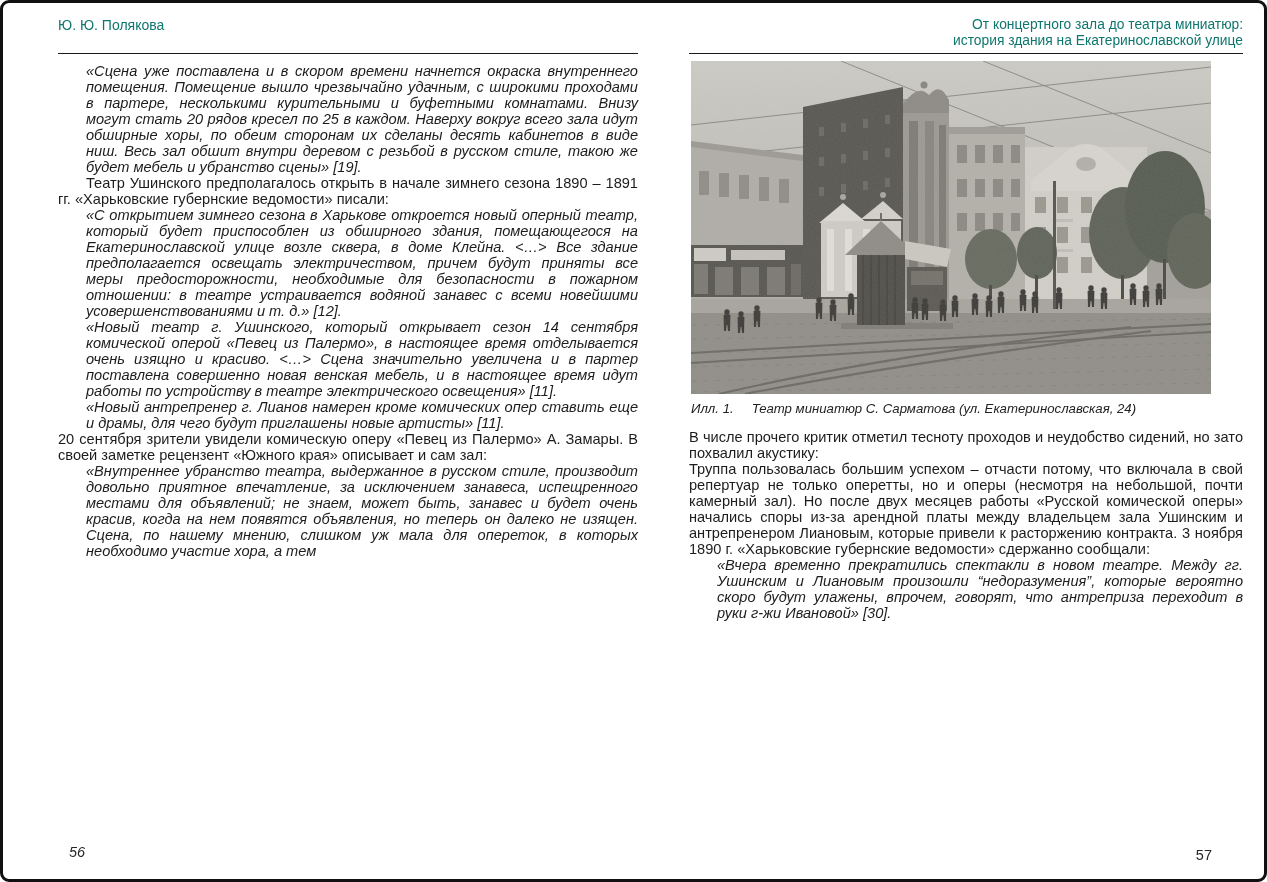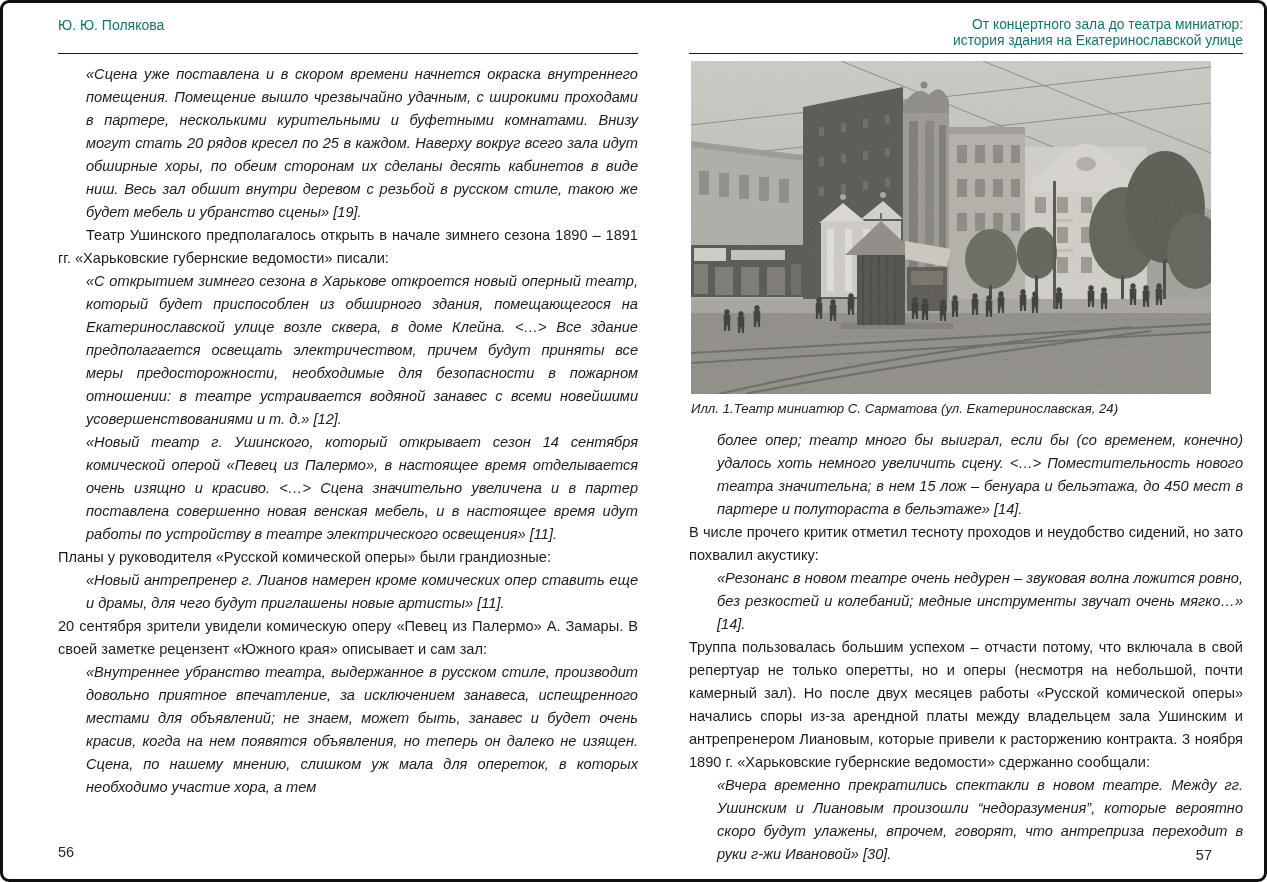--- a/index.html
+++ b/index.html
@@ -4,47 +4,46 @@
 <style>
   html,body{margin:0;padding:0;background:#ffffff;}
   body{width:1267px;height:882px;position:relative;font-family:"Liberation Sans",sans-serif;}
   .frame{position:absolute;inset:0;background:#ffffff;border:3px solid #101010;border-radius:9px;box-sizing:border-box;}
   .page{position:absolute;top:14px;}
   .page-left{left:55px;width:580px;}
   .page-right{left:686px;width:554px;}
   .running-head{border-bottom:1.5px solid #1a1a1a;padding-bottom:4px;min-height:32px;display:flex;flex-direction:column;justify-content:flex-start;color:#0f766e;}
   .rh-left{font-size:14px;}
   .rh-right{text-align:right;font-size:13.8px;line-height:15.6px;}
-  .bodytext{margin-top:9px;font-size:14.6px;line-height:23px;text-align:justify;color:#1c1c1c;}
+  .bodytext{margin-top:9px;font-size:14.6px;line-height:16px;text-align:justify;color:#1c1c1c;}
   .bodytext p{margin:0;}
   p.q{margin-left:28px;font-style:italic;}
   p.ind{text-indent:28px;}
   figure{margin:7px 0 0 2px;padding:0;}
   svg.photo{display:block;width:520px;height:333px;background:#c4c3bd;}
-  figcaption{margin-top:7px;font-style:italic;font-size:13.2px;color:#222;display:flex;}
+  figcaption{margin-top:7px;font-style:italic;font-size:13.2px;color:#222;display:flex;gap:18px;}
   .rp-body{margin-top:13px;}
   .pagenum{position:absolute;font-size:14.5px;color:#262626;}
-  .pn-left{left:55px;top:841px;}
+  .pn-left{left:66px;top:841px;font-style:italic;}
   .pn-right{right:52px;top:844px;}
 </style>
 </head>
 <body>
 
 <div class="frame">
 
   <div class="page page-left">
     <div class="running-head rh-left">
       <span>Ю. Ю. Полякова</span>
     </div>
     <div class="bodytext">
       <p class="q">«Сцена уже поставлена и в скором времени начнется окраска внутреннего помещения. Помещение вышло чрезвычайно удачным, с широкими проходами в партере, несколькими курительными и буфетными комнатами. Внизу могут стать 20 рядов кресел по 25 в каждом. Наверху вокруг всего зала идут обширные хоры, по обеим сторонам их сделаны десять кабинетов в виде ниш. Весь зал обшит внутри деревом с резьбой в русском стиле, такою же будет мебель и убранство сцены» [19].</p>
       <p class="ind">Театр Ушинского предполагалось открыть в начале зимнего сезона 1890 – 1891 гг. «Харьковские губернские ведомости» писали:</p>
       <p class="q">«С открытием зимнего сезона в Харькове откроется новый оперный театр, который будет приспособлен из обширного здания, помещающегося на Екатеринославской улице возле сквера, в доме Клейна. &lt;…&gt; Все здание предполагается освещать электричеством, причем будут приняты все меры предосторожности, необходимые для безопасности в пожарном отношении: в театре устраивается водяной занавес с всеми новейшими усовершенствованиями и т. д.» [12].</p>
       <p class="q">«Новый театр г. Ушинского, который открывает сезон 14 сентября комической оперой «Певец из Палермо», в настоящее время отделывается очень изящно и красиво. &lt;…&gt; Сцена значительно увеличена и в партер поставлена совершенно новая венская мебель, и в настоящее время идут работы по устройству в театре электрического освещения» [11].</p>
-      <p>Планы у руководителя «Русской комической оперы» были грандиозные:</p>
       <p class="q">«Новый антрепренер г. Лианов намерен кроме комических опер ставить еще и драмы, для чего будут приглашены новые артисты» [11].</p>
       <p>20 сентября зрители увидели комическую оперу «Певец из Палермо» А. Замары. В своей заметке рецензент «Южного края» описывает и сам зал:</p>
       <p class="q">«Внутреннее убранство театра, выдержанное в русском стиле, производит довольно приятное впечатление, за исключением занавеса, испещренного местами для объявлений; не знаем, может быть, занавес и будет очень красив, когда на нем появятся объявления, но теперь он далеко не изящен. Сцена, по нашему мнению, слишком уж мала для опереток, в которых необходимо участие хора, а тем</p>
     </div>
   </div>
 
   <div class="page page-right">
     <div class="running-head rh-right">
       <div>От концертного зала до театра миниатюр:</div>
       <div>история здания на Екатеринославской улице</div>
@@ -269,23 +268,21 @@
 
         <rect x="0" y="0" width="520" height="333" filter="url(#grain)"></rect>
       </svg>
       <figcaption>
         <span>Илл. 1.</span>
         <span>Театр миниатюр С. Сарматова (ул. Екатеринославская, 24)</span>
       </figcaption>
     </figure>
 
     <div class="bodytext rp-body">
-      <p class="q">более опер; театр много бы выиграл, если бы (со временем, конечно) удалось хоть немного увеличить сцену. &lt;…&gt; Поместительность нового театра значительна; в нем 15 лож – бенуара и бельэтажа, до 450 мест в партере и полутораста в бельэтаже» [14].</p>
       <p>В числе прочего критик отметил тесноту проходов и неудобство сидений, но зато похвалил акустику:</p>
-      <p class="q">«Резонанс в новом театре очень недурен – звуковая волна ложится ровно, без резкостей и колебаний; медные инструменты звучат очень мягко…» [14].</p>
       <p>Труппа пользовалась большим успехом – отчасти потому, что включала в свой репертуар не только оперетты, но и оперы (несмотря на небольшой, почти камерный зал). Но после двух месяцев работы «Русской комической оперы» начались споры из-за арендной платы между владельцем зала Ушинским и антрепренером Лиановым, которые привели к расторжению контракта. 3 ноября 1890 г. «Харьковские губернские ведомости» сдержанно сообщали:</p>
       <p class="q">«Вчера временно прекратились спектакли в новом театре. Между гг. Ушинским и Лиановым произошли “недоразумения”, которые вероятно скоро будут улажены, впрочем, говорят, что антреприза переходит в руки г-жи Ивановой» [30].</p>
     </div>
   </div>
 
   <div class="pagenum pn-left">56</div>
   <div class="pagenum pn-right">57</div>
 </div>
 
 </body></html>

